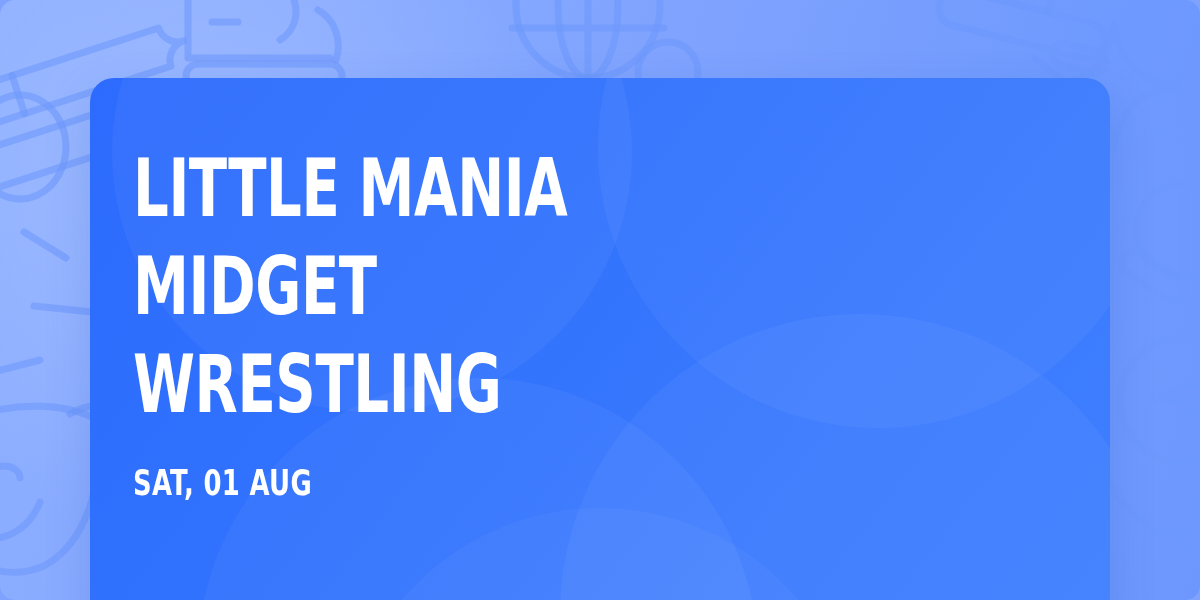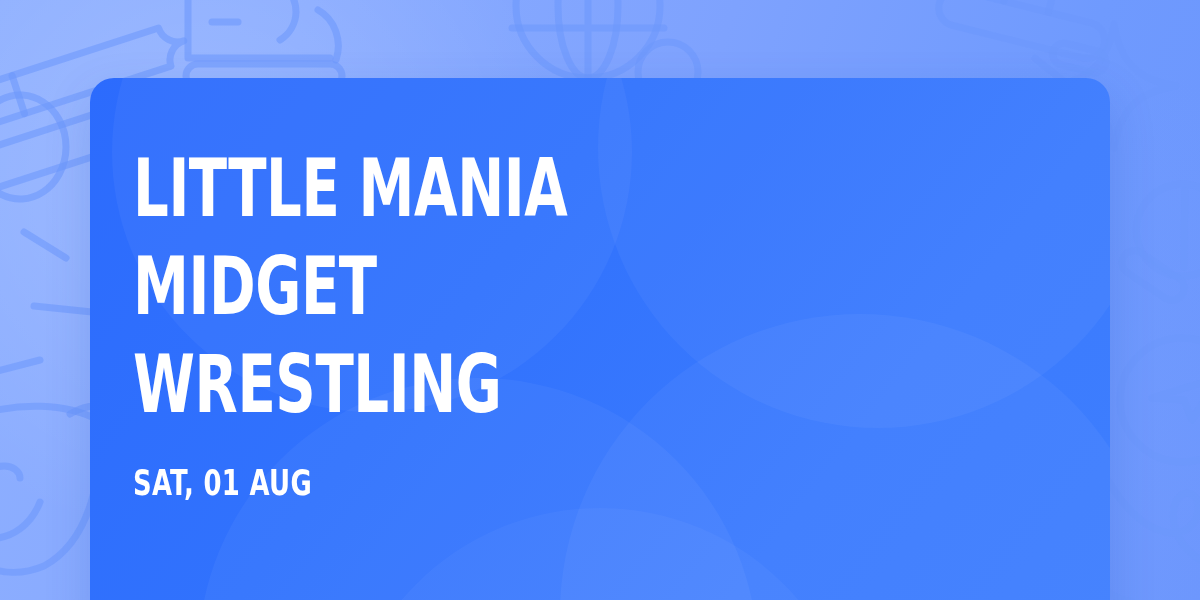--- a/index.html
+++ b/index.html
@@ -13,20 +13,21 @@
     font-family: "Liberation Sans", sans-serif;
     background: #7ea2fe;
   }
 
   #stage {
     position: relative;
     width: 1200px;
     height: 600px;
     overflow: hidden;
     background: #7ea2fe;
+    border-radius: 15px;
   }
 
   
   .bg-base {
     position: absolute;
     inset: 0;
     background:
       linear-gradient(110deg, #8fb0ff 0%, #89abff 22%, #7ea2fe 52%, #6f9afe 78%, #6b95fd 100%);
   }
   .bg-glow-a {

